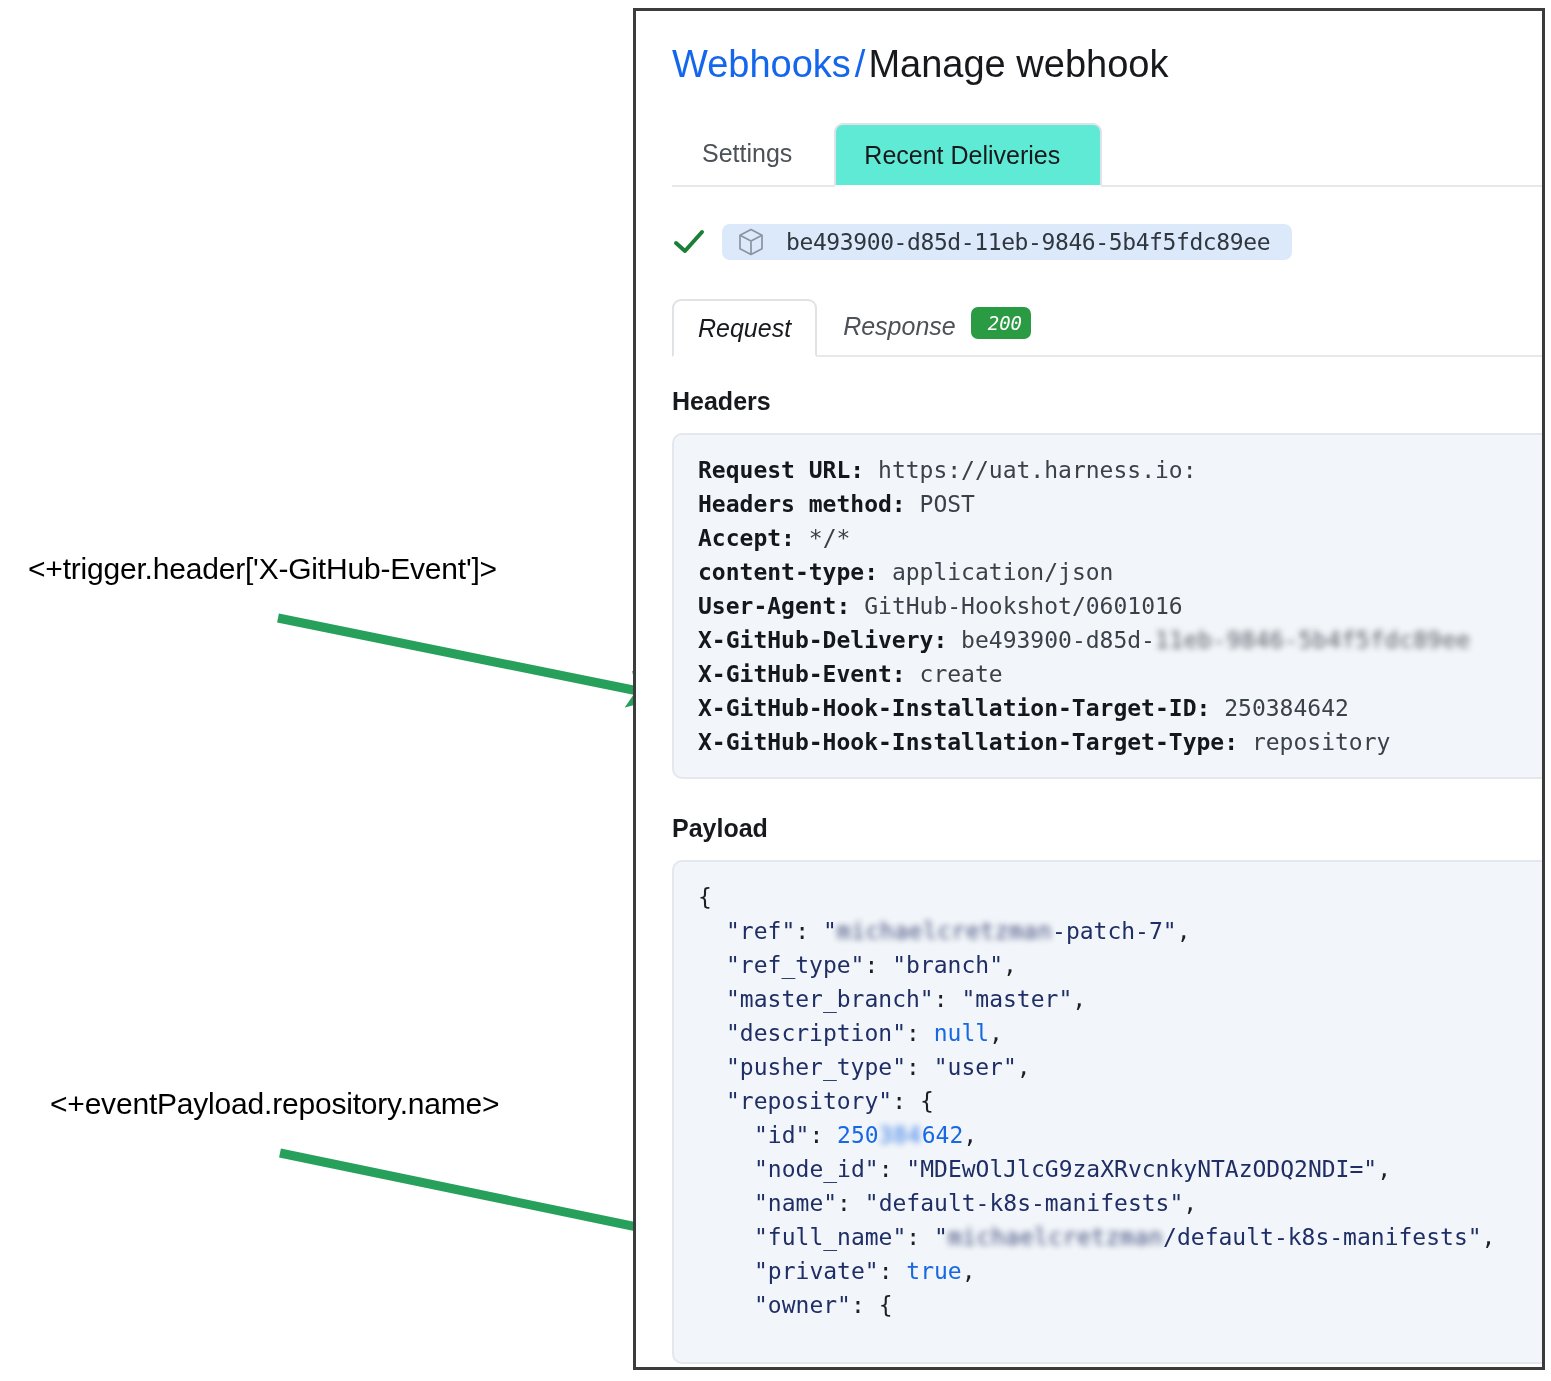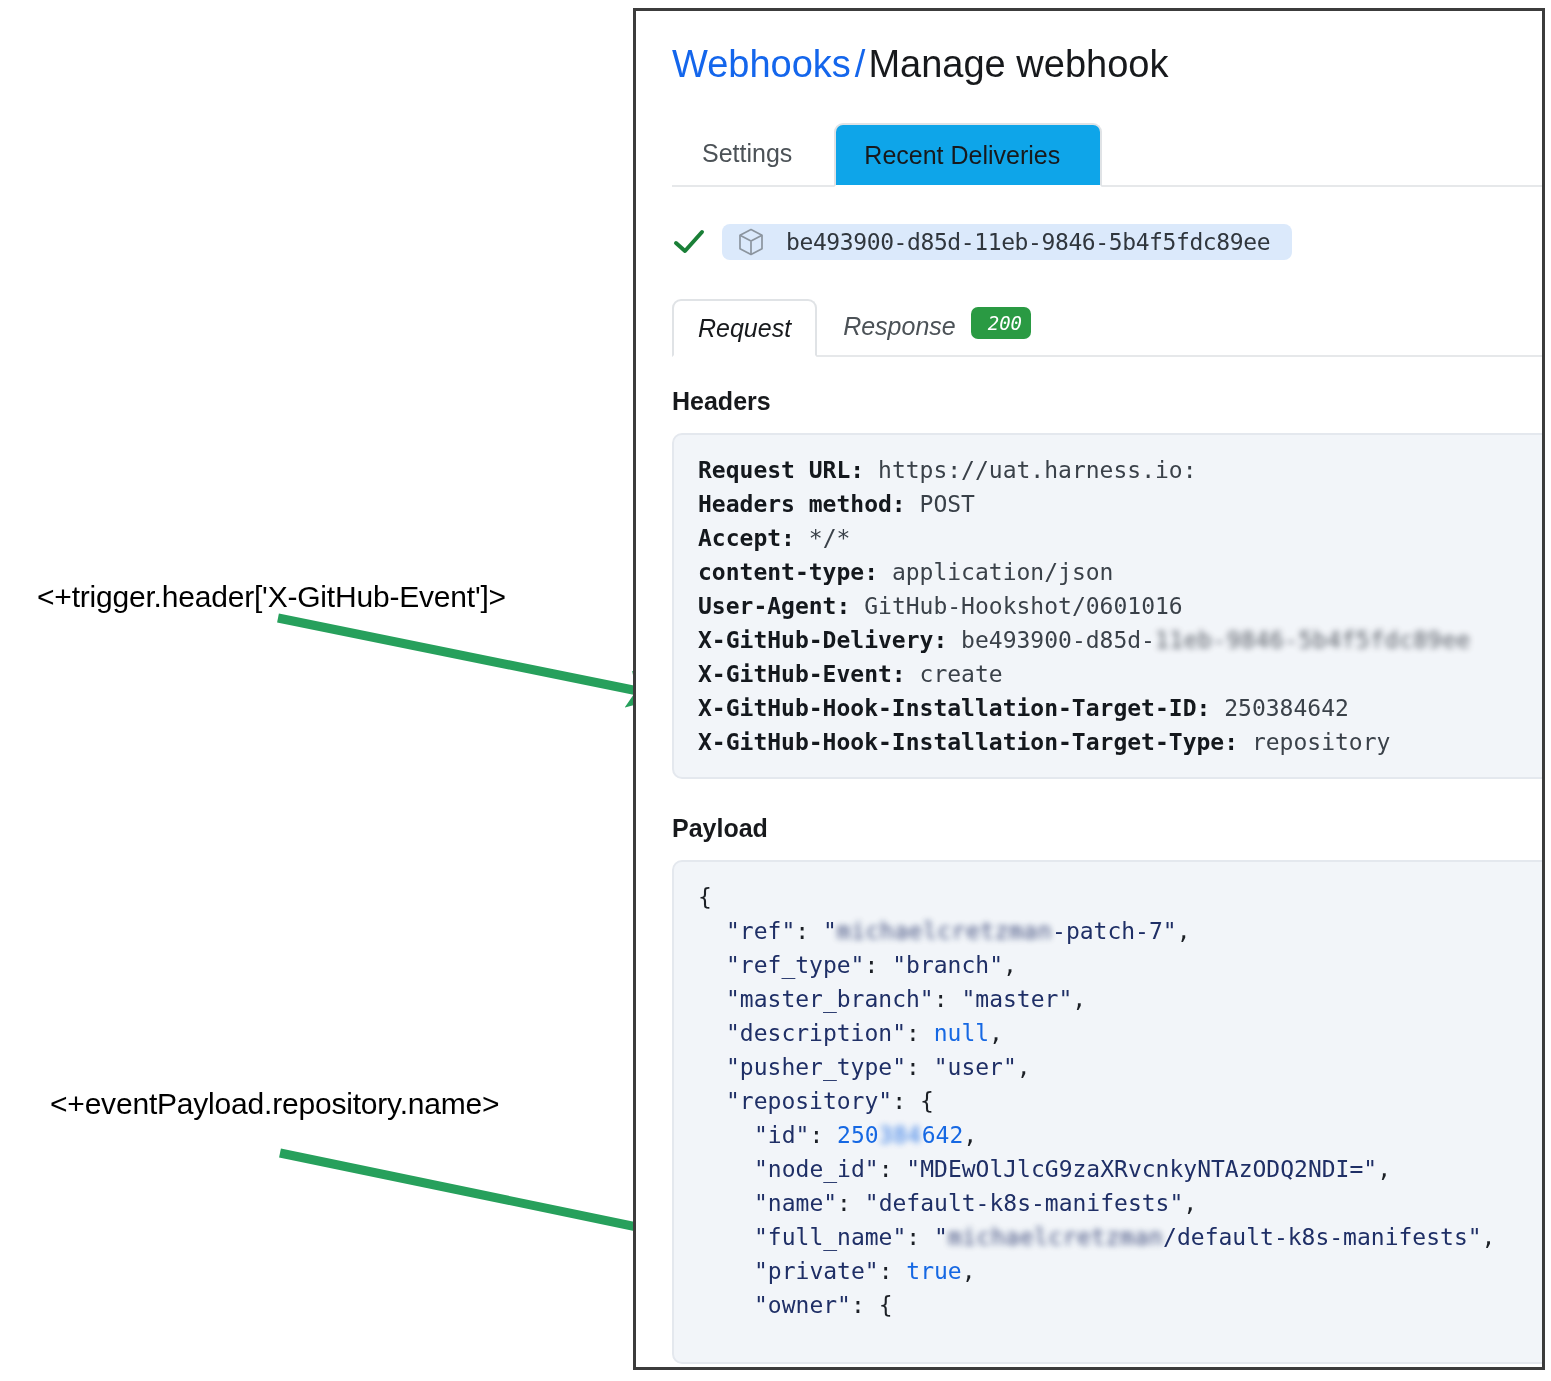--- a/index.html
+++ b/index.html
@@ -18,21 +18,21 @@
 
   
   .annotation-label {
     position: absolute;
     font-family: "Liberation Sans", sans-serif;
     font-size: 30px;
     color: #000000;
     white-space: nowrap;
     letter-spacing: -0.2px;
   }
-  #ann-trigger-header-label { left: 37px; top: 552px; margin-top: 28px; }
+  #ann-trigger-header-label { left: 28px; top: 552px; }
   #ann-event-payload-label  { left: 50px; top: 1087px; }
 
   .arrow-svg {
     position: absolute;
     overflow: visible;
     pointer-events: none;
   }
   #ann-trigger-header-arrow { left: 270px; top: 605px;  width: 400px; height: 110px; }
   #ann-event-payload-arrow  { left: 272px; top: 1140px; width: 450px; height: 125px; }
 
@@ -97,21 +97,21 @@
     background: transparent;
     border: 2px solid transparent;
     border-radius: 9px 9px 0 0;
     line-height: 1;
     cursor: pointer;
     position: relative;
     white-space: nowrap;
   }
   .top-tab.active {
     color: #17191c;
-    background: #0ea5e9;
+    background: #5eead4;
     border-color: #e0e3e6;
     border-bottom-color: #ffffff;
     margin-bottom: -2px;
   }
 
   
   #delivery-row {
     margin-top: 30px;
     display: flex;
     align-items: center;

